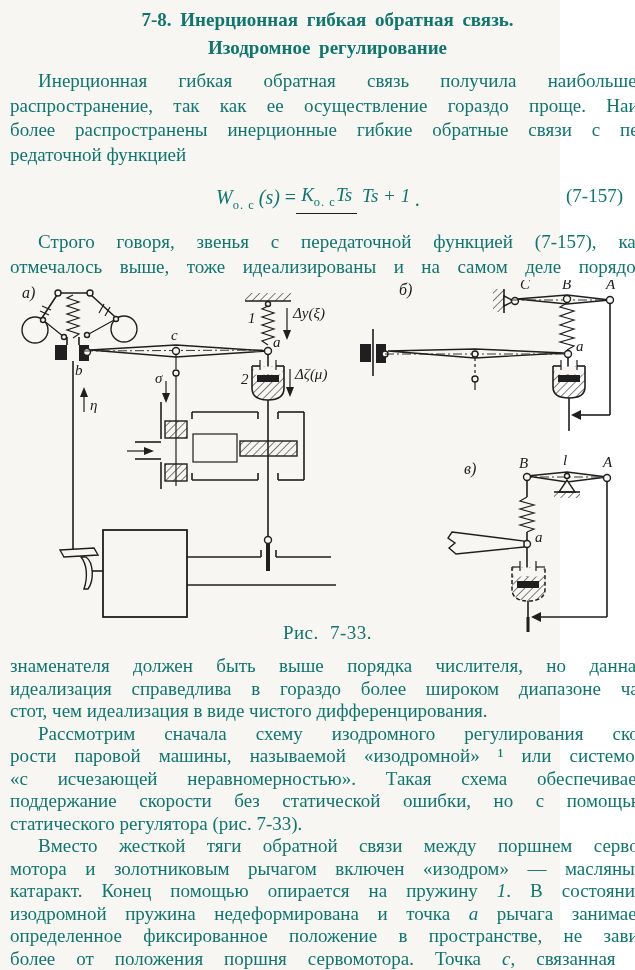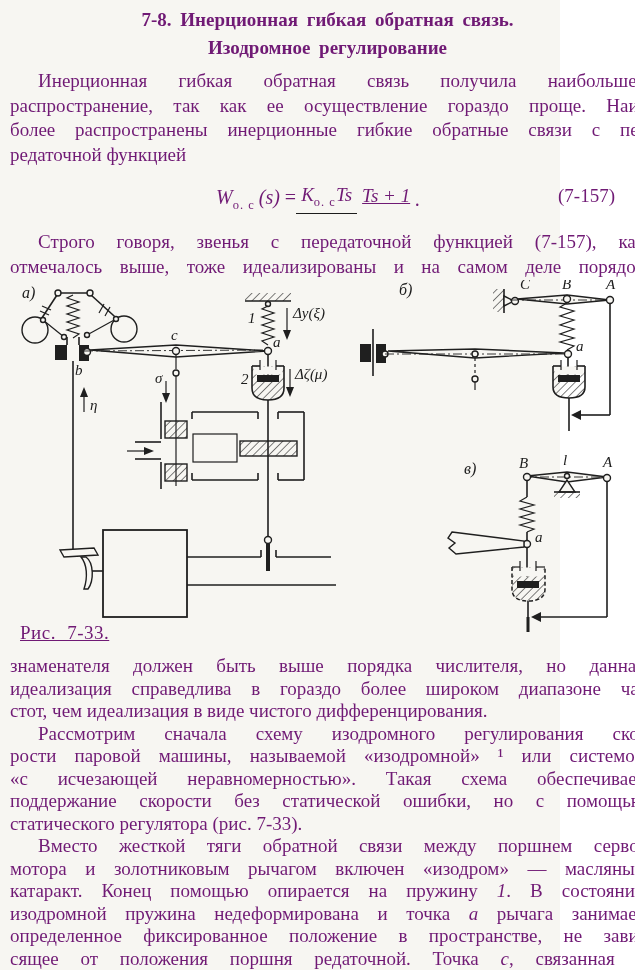--- a/index.html
+++ b/index.html
@@ -1,19 +1,19 @@
 <!DOCTYPE html>
 <html><head>
 <meta charset="utf-8">
 <style>
   html,body{margin:0;padding:0;}
   body{width:635px;height:970px;overflow:hidden;}
   .page{
     position:relative;width:560px;height:970px;
-    background:#f7f6f2;color:#701a75;
+    background:#f7f6f2;color:#0f766e;
     font-family:"Liberation Serif","DejaVu Serif",serif;
     font-size:19px;
   }
   .abs{position:absolute;left:0;width:635px;}
   .tx{padding-left:10px;padding-right:9px;}
   .heading{top:6px;text-align:center;font-weight:bold;line-height:28px;word-spacing:4px;}
   .p-upper .line{line-height:24.5px;}
   .p-lower .line{line-height:22.5px;}
   .line{text-align:justify;text-align-last:justify;}
   .line.last{text-align-last:left;}
@@ -21,25 +21,25 @@
   .p1{top:69px;}
   .frm{top:170px;height:58px;}
   .p2{top:230px;}
   .eq{
     position:absolute;left:216px;top:0;height:58px;
     display:flex;align-items:center;font-style:italic;font-size:20px;
   }
   .eq sub{font-style:normal;font-size:12.5px;letter-spacing:1px;}
   .frac{display:inline-flex;flex-direction:row;align-items:flex-start;}
   .frac .num{padding:0 5px 1px 5px;border-bottom:1.7px solid #1c1c1c;}
-  .frac .den{padding:1px 5px 0 5px;text-decoration:underline;}
+  .frac .den{padding:1px 5px 0 5px;}
   .frac .num,.frac .den{font-size:19px;line-height:21px;}
-  .eqnum{position:absolute;right:20px;top:15px;font-size:19px;font-style:normal;}
+  .eqnum{position:absolute;right:12px;top:15px;font-size:19px;font-style:normal;}
   .figwrap{position:absolute;top:280px;left:0;width:635px;height:352px;}
-  .caption{top:622px;text-align:left;word-spacing:6px;letter-spacing:0.5px;text-indent:20px;text-decoration:underline;}
+  .caption{top:622px;text-align:center;word-spacing:6px;letter-spacing:0.5px;text-indent:20px;}
   .lower{top:655px;}
   svg text{font-family:"Liberation Serif","DejaVu Serif",serif;font-style:italic;font-size:15px;fill:#1c1c1c;}
   svg text.big{font-size:16px;}
   .ln{stroke:#1f1f1f;stroke-width:1.6;fill:none;}
   .lt{stroke:#1f1f1f;stroke-width:1.2;fill:none;}
   .dd{stroke:#1f1f1f;stroke-width:0.9;fill:none;stroke-dasharray:9 3 2 3;}
   .nd{fill:#f7f6f2;stroke:#1f1f1f;stroke-width:1.4;}
   .blk{fill:#1f1f1f;stroke:none;}
   .bgc{fill:#f7f6f2;stroke:none;}
 </style>
@@ -309,16 +309,16 @@
     <div class="line">рости паровой машины, называемой «изодромной» ¹ или системой</div>
     <div class="line">«с исчезающей неравномерностью». Такая схема обеспечивает</div>
     <div class="line">поддержание скорости без статической ошибки, но с помощью</div>
     <div class="line last">статического регулятора (рис. 7-33).</div>
 
     <div class="line ind">Вместо жесткой тяги обратной связи между поршнем серво-</div>
     <div class="line">мотора и золотниковым рычагом включен «изодром» — масляный</div>
     <div class="line"><span>катаракт. Конец помощью опирается на пружину </span><i>1</i><span>. В состоянии</span></div>
     <div class="line"><span>изодромной пружина недеформирована и точка </span><i>а</i><span> рычага занимает</span></div>
     <div class="line">определенное фиксированное положение в пространстве, не зави-</div>
-    <div class="line"><span>сящее от положения поршня редаточной. Точка </span><i>с</i><span>, связанная с</span></div>
+    <div class="line"><span>более от положения поршня сервомотора. Точка </span><i>с</i><span>, связанная с</span></div>
   </div>
 
 </div>
 
 </body></html>

